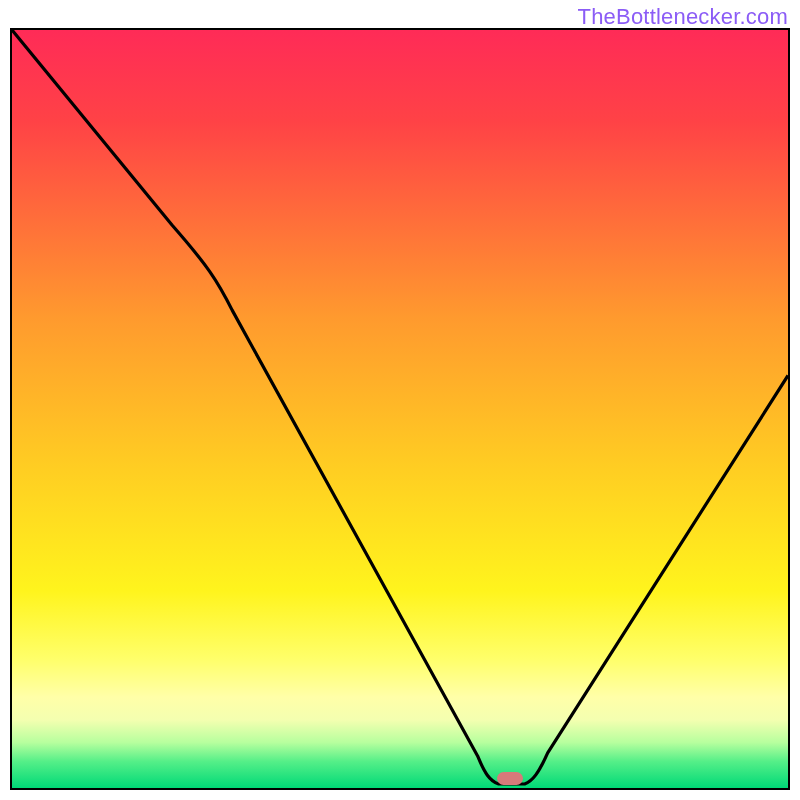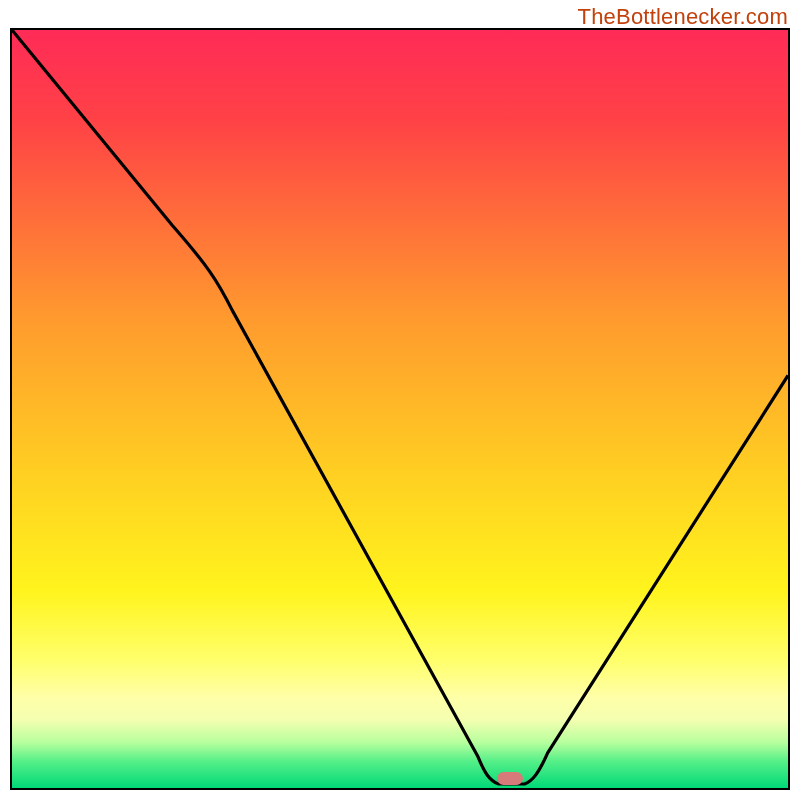--- a/index.html
+++ b/index.html
@@ -23,21 +23,21 @@
   }
   .gradient-bg {
     position: absolute;
     inset: 0;
   }
   .attribution {
     position: absolute;
     top: 4px;
     right: 12px;
     font-size: 22px;
-    color: #c2410c;
+    color: #8b5cf6;
     font-weight: 500;
     letter-spacing: 0.2px;
   }
   .curve {
     position: absolute;
     inset: 0;
   }
   .marker {
     position: absolute;
     width: 26px;

